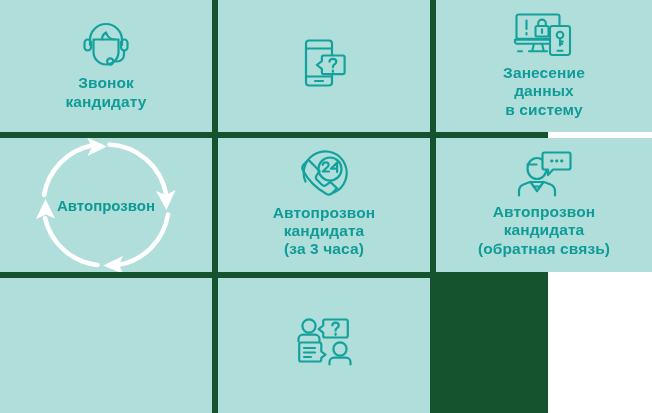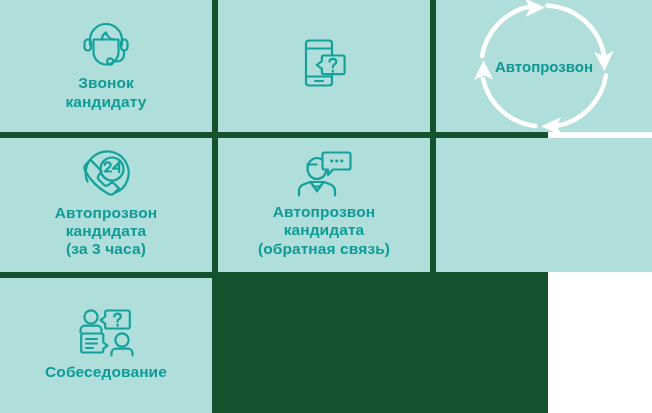--- a/index.html
+++ b/index.html
@@ -104,20 +104,41 @@
         <rect x="10" y="3.5" width="26" height="45" rx="3"></rect>
         <path d="M10 11.5h26M10 39.5h26"></path>
         <path d="M19 44h8"></path>
         <path d="M27.5 18.5h19.5a1.6 1.6 0 0 1 1.6 1.6v15.4a1.6 1.6 0 0 1-1.6 1.6H27.5a1.6 1.6 0 0 1-1.6-1.6v-3.6l-5.1-3.9 5.1-3.9v-4a1.6 1.6 0 0 1 1.6-1.6z" fill="#b0dedb"></path>
         <path d="M33.4 24.6c.2-1.8 1.7-2.8 3.5-2.8 1.9 0 3.4 1.1 3.4 2.9 0 1.4-.8 2-2 2.8-1 .7-1.4 1.2-1.4 2.3v.5"></path>
         <path d="M36.9 33.6v1.2"></path>
       </svg>
     </div>
   </div>
 
+  <div class="cell r1">
+    <div class="icon-wrap">
+      <svg width="64" height="48" viewBox="0 0 64 48" fill="none" stroke="#13a29b" stroke-width="2.1" stroke-linecap="round" stroke-linejoin="round">
+        <path d="M4.5 5.6A2.1 2.1 0 0 1 6.6 3.5h38.8a2.1 2.1 0 0 1 2.1 2.1v22.2H4.5V5.6z"></path>
+        <path d="M3 28.8h46v1.9a2 2 0 0 1-2 2H5a2 2 0 0 1-2-2v-1.9z"></path>
+        <path d="M22 32.7l-1.6 6.6M30 32.7l1.6 6.6M17 40.2h18"></path>
+        <path d="M6 40.2h4"></path>
+        <path d="M14.5 9.5v8.5M14.5 22v1.6"></path>
+        <rect x="23.5" y="15" width="13" height="10.5" rx="1.6"></rect>
+        <path d="M26.2 15v-2.6a3.8 3.8 0 0 1 7.6 0V15"></path>
+        <path d="M30 18.4v3.6"></path>
+        <rect x="38" y="15" width="20" height="29" rx="2.4" fill="#b0dedb"></rect>
+        <circle cx="48" cy="24" r="3.3"></circle>
+        <path d="M48 27.3v7.2M48 30.6h2.8M48 33h2.2"></path>
+        <path d="M45.5 39.8h5"></path>
+      </svg>
+    </div>
+    <div class="label">Занесение
+данных
+в систему</div>
+  </div>
 
 
   <div class="cell cell-center">
     <svg class="cycle-svg" width="142" height="140" viewBox="0 0 142 140">
       <g fill="none" stroke="#ffffff" stroke-width="4.6" stroke-linecap="round">
 
         <path d="M74.5 9.5 A61 61 0 0 1 131 58.5"></path>
 
         <path d="M133 79.5 A61 61 0 0 1 83 130"></path>
 
@@ -180,16 +201,15 @@
         <path d="M5.5 24.5v-2.4a4.5 4.5 0 0 1 4.5-4.5h12a4.5 4.5 0 0 1 4.5 4.5v2.4"></path>
         <path d="M32 2.5h21a1.8 1.8 0 0 1 1.8 1.8v14.4A1.8 1.8 0 0 1 53 20.5H32a1.8 1.8 0 0 1-1.8-1.8v-3l-4.6-3.6 4.6-3.6v-4.2A1.8 1.8 0 0 1 32 2.5z" fill="#b0dedb"></path>
         <path d="M39.3 8.4c.2-1.7 1.6-2.7 3.3-2.7 1.8 0 3.2 1.1 3.2 2.7 0 1.3-.7 1.9-1.9 2.7-1 .6-1.3 1.1-1.3 2.1v.5"></path>
         <path d="M42.6 16.6v1.2"></path>
         <circle cx="47" cy="32" r="6.6"></circle>
         <path d="M36.5 47.5v-2.4a4.5 4.5 0 0 1 4.5-4.5h12a4.5 4.5 0 0 1 4.5 4.5v2.4"></path>
         <path d="M8 25.5h18.5a1.8 1.8 0 0 1 1.8 1.8v7.2l4.2 3.2-4.2 3.1v1.9a1.8 1.8 0 0 1-1.8 1.8H8a1.8 1.8 0 0 1-1.8-1.8V27.3A1.8 1.8 0 0 1 8 25.5z" fill="#b0dedb"></path>
         <path d="M11 31h11M11 35.5h11M11 40h7"></path>
       </svg>
     </div>
-    <div class="label">Собеседование</div>
   </div>
 
 </div>
 
 </body></html>

